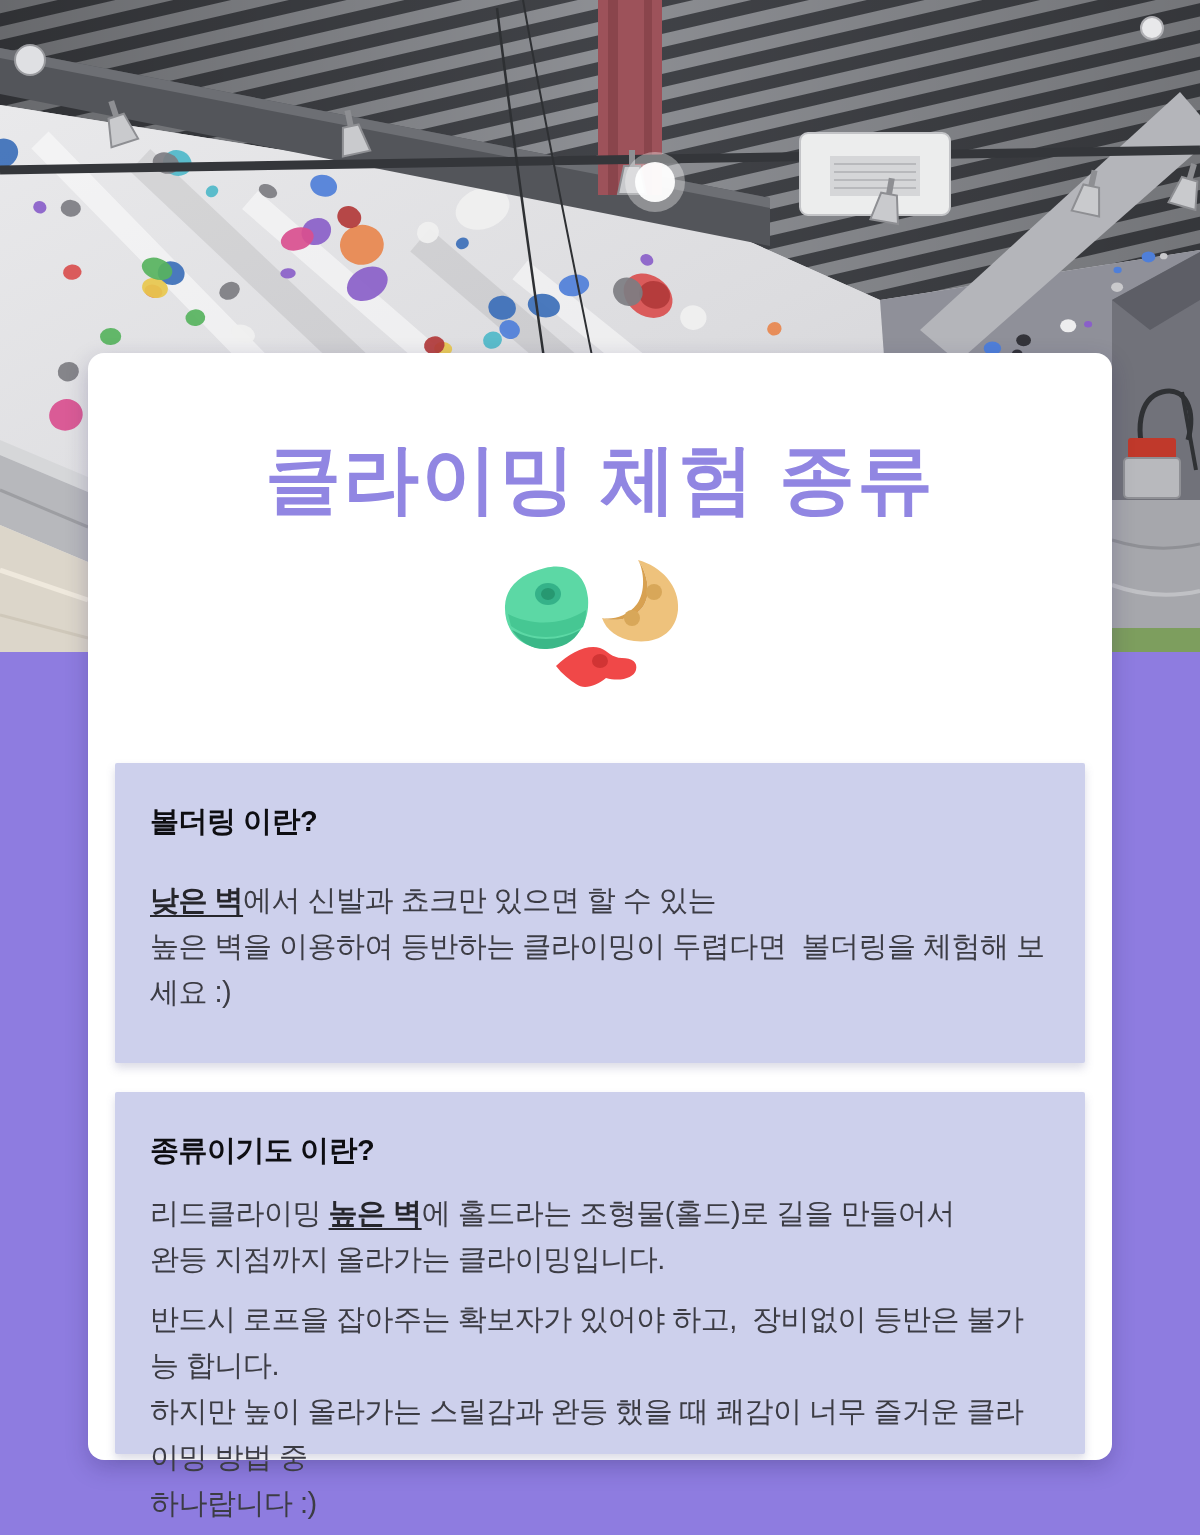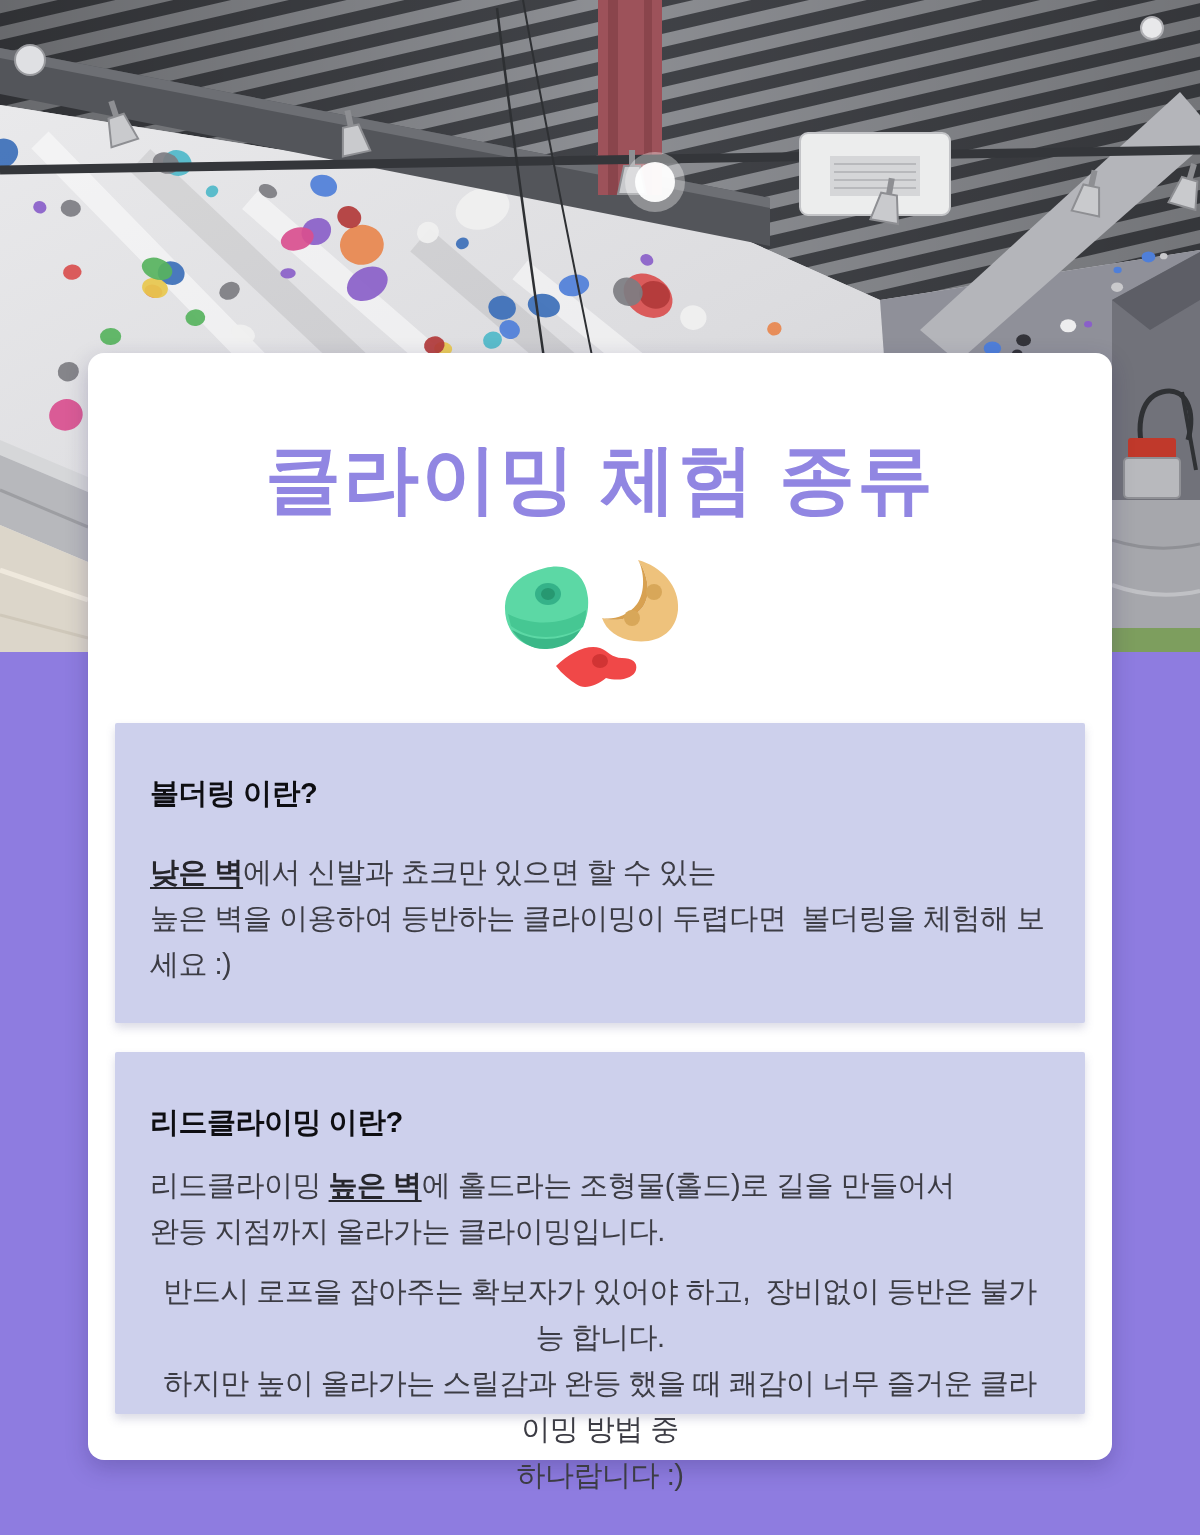--- a/index.html
+++ b/index.html
@@ -14,31 +14,31 @@
   .card{
     position:absolute;left:88px;top:353px;width:1024px;height:1107px;
     background:#ffffff;box-shadow:0 8px 22px rgba(40,30,90,.25);border-radius:16px;
   }
   .title-wrap{position:absolute;left:0;top:62px;width:1024px;height:130px;}
   .holds-illu{position:absolute;left:408px;top:203px;width:205px;height:142px;}
   
   .info-box{
     position:absolute;left:27px;width:970px;background:#CDD0EC;border-radius:2px;
     box-shadow:0 5px 10px rgba(90,90,140,.22);
-    padding:50px 35px 0 35px;box-sizing:border-box;
+    padding:38px 35px 0 35px;box-sizing:border-box;margin-top:40px;
   }
   .box-bouldering{top:370px;height:300px;}
   .box-lead{top:699px;height:362px;}
   .info-box h2{
     margin:0;font-size:29px;line-height:40px;font-weight:800;
     color:#0E0E12;letter-spacing:-0.5px;
   }
   .body-block{margin-top:36px;}
   .box-lead .body-block{margin-top:20px;}
-  .body-block.second{margin-top:14px;text-align:center;}
+  .body-block.second{margin-top:14px;}
   .body-line{
     margin:0;font-size:29px;line-height:46px;color:#3C3C44;
     letter-spacing:-0.5px;white-space:pre-wrap;
   }
   .emph{
     font-weight:800;color:#26262c;text-decoration:underline;
     text-decoration-thickness:2px;text-underline-offset:5px;
   }
 </style>
 </head>
@@ -404,21 +404,21 @@
 
   <section class="info-box box-bouldering">
     <h2>볼더링 이란?</h2>
     <div class="body-block">
       <p class="body-line"><span class="emph">낮은 벽</span><span>에서 신발과 쵸크만 있으면 할 수 있는</span></p>
       <p class="body-line">높은 벽을 이용하여 등반하는 클라이밍이 두렵다면  볼더링을 체험해 보세요 :)</p>
     </div>
   </section>
 
   <section class="info-box box-lead">
-    <h2>리드클라이밍 이란?</h2>
+    <h2>종류이기도 이란?</h2>
     <div class="body-block">
       <p class="body-line"><span>리드클라이밍 </span><span class="emph">높은 벽</span><span>에 홀드라는 조형물(홀드)로 길을 만들어서</span></p>
       <p class="body-line">완등 지점까지 올라가는 클라이밍입니다.</p>
     </div>
     <div class="body-block second">
       <p class="body-line">반드시 로프을 잡아주는 확보자가 있어야 하고,  장비없이 등반은 불가능 합니다.</p>
       <p class="body-line">하지만 높이 올라가는 스릴감과 완등 했을 때 쾌감이 너무 즐거운 클라이밍 방법 중</p>
       <p class="body-line">하나랍니다 :)</p>
     </div>
   </section>

